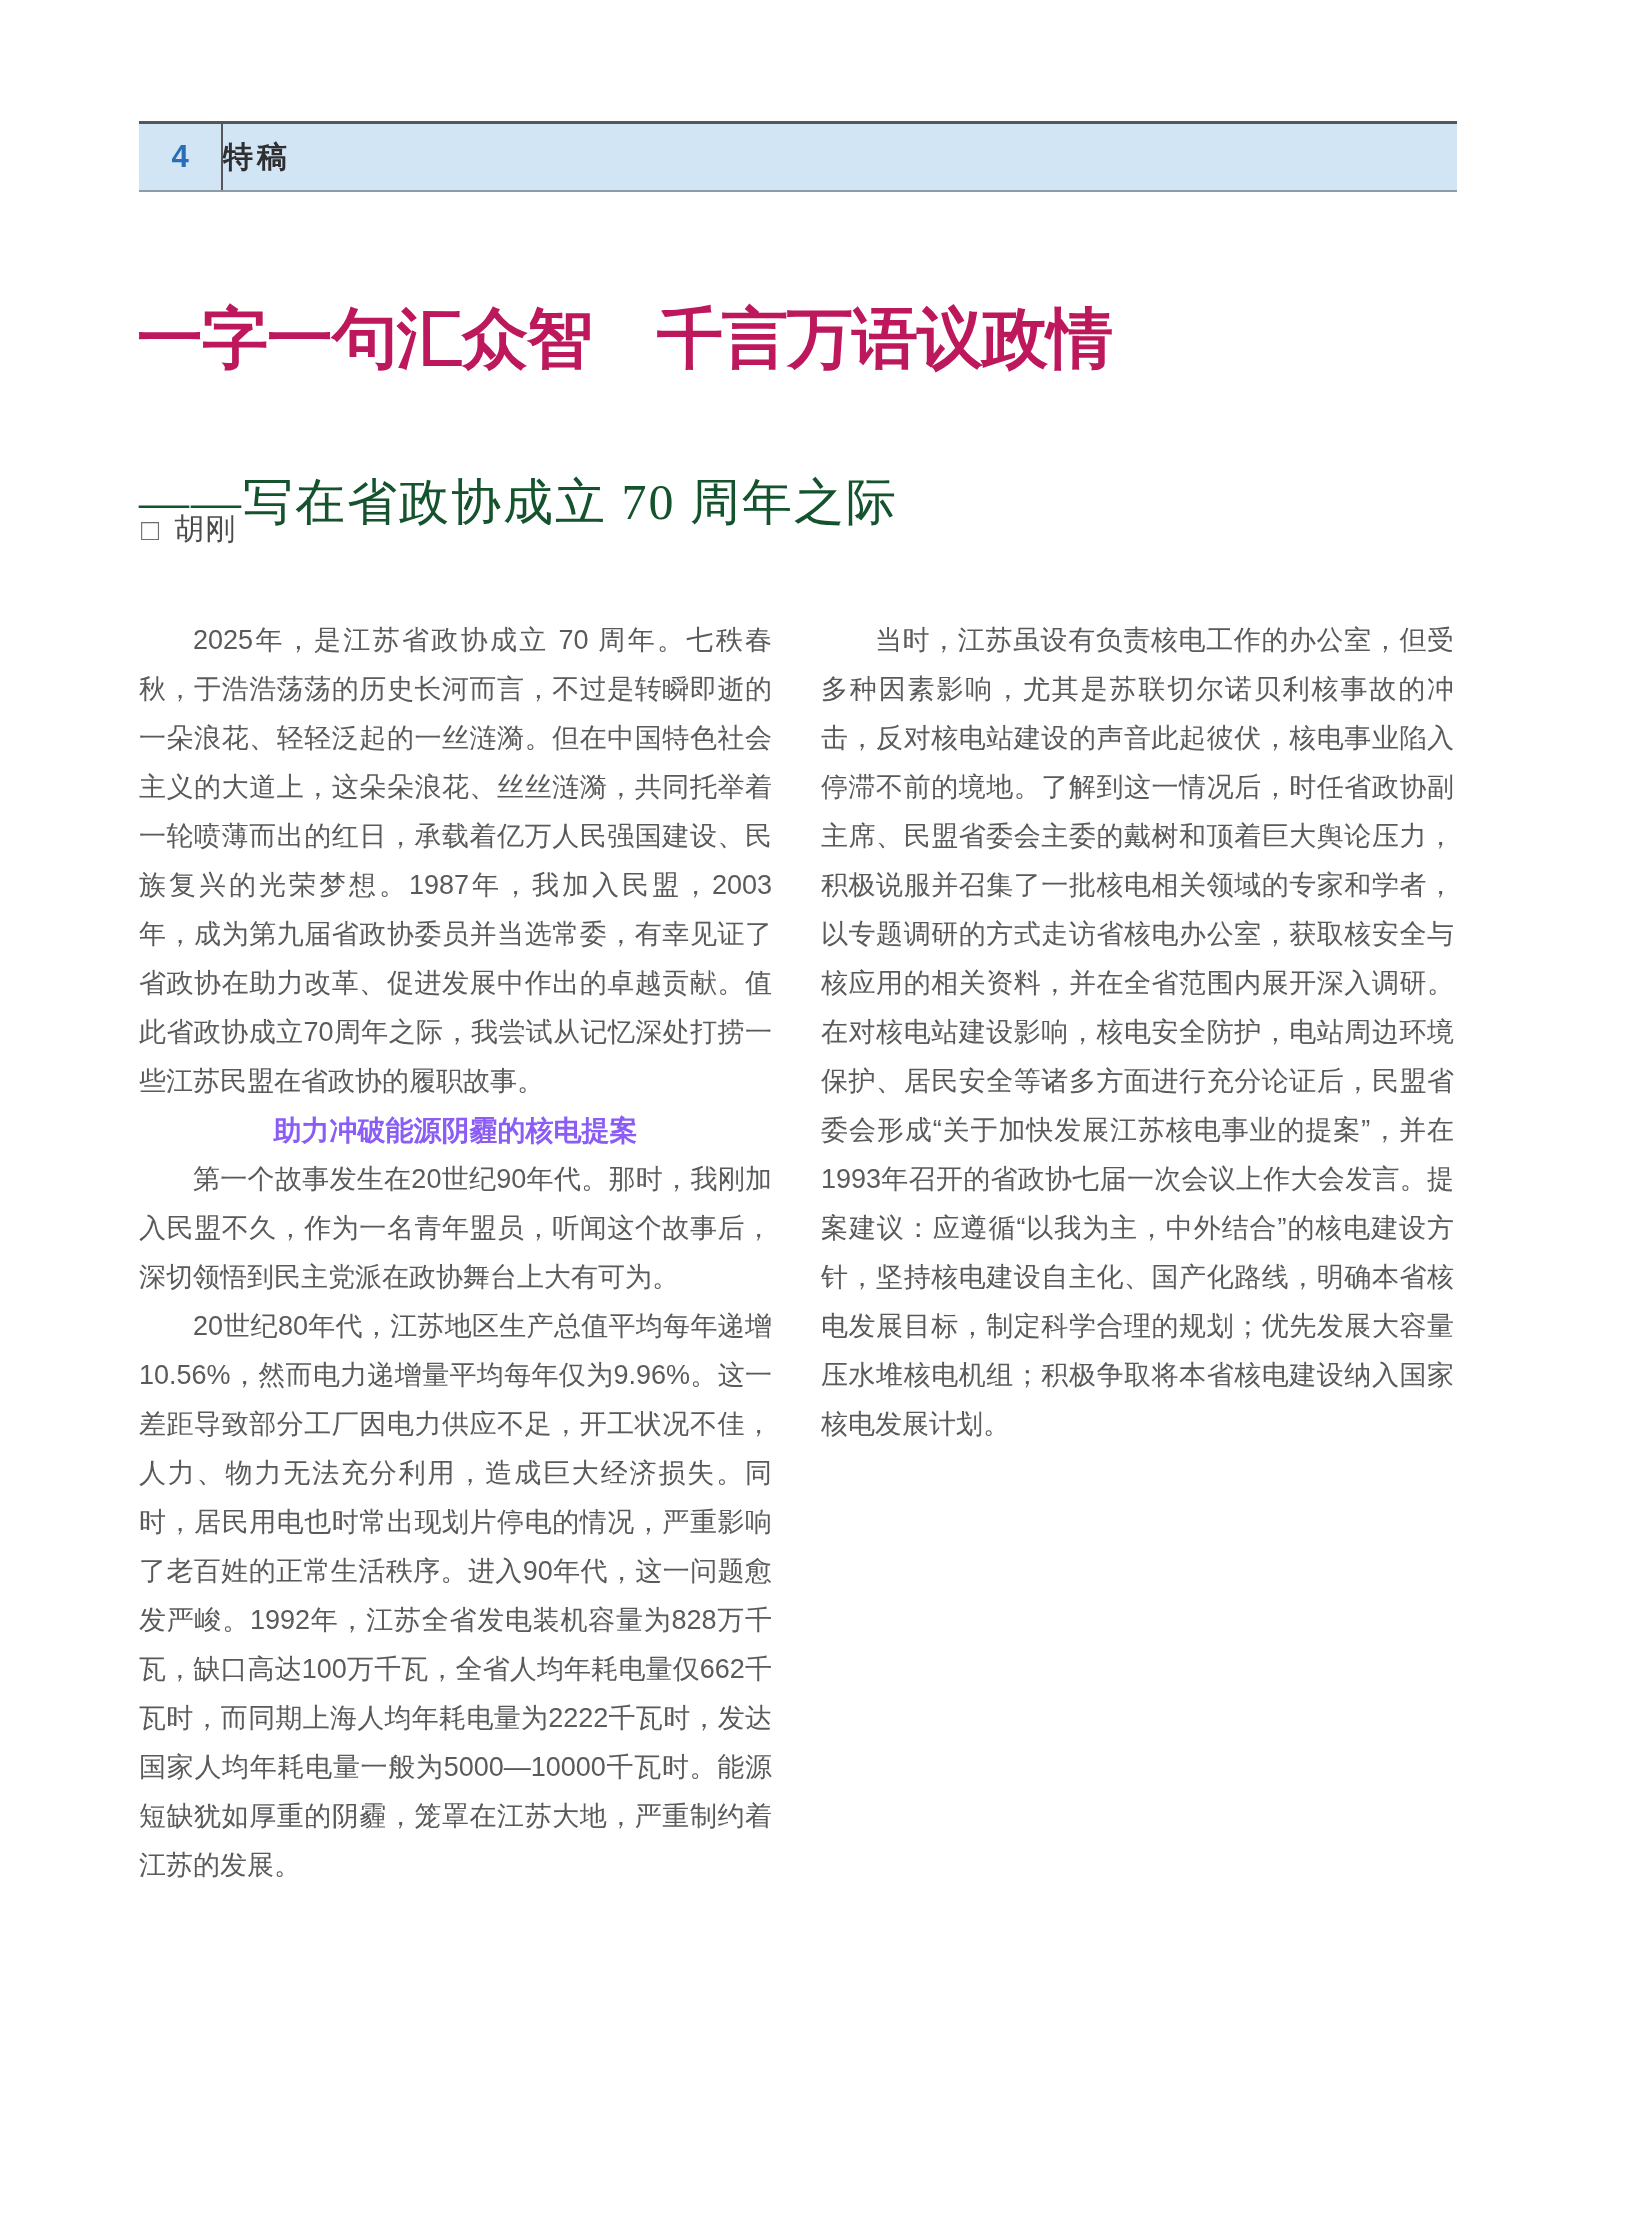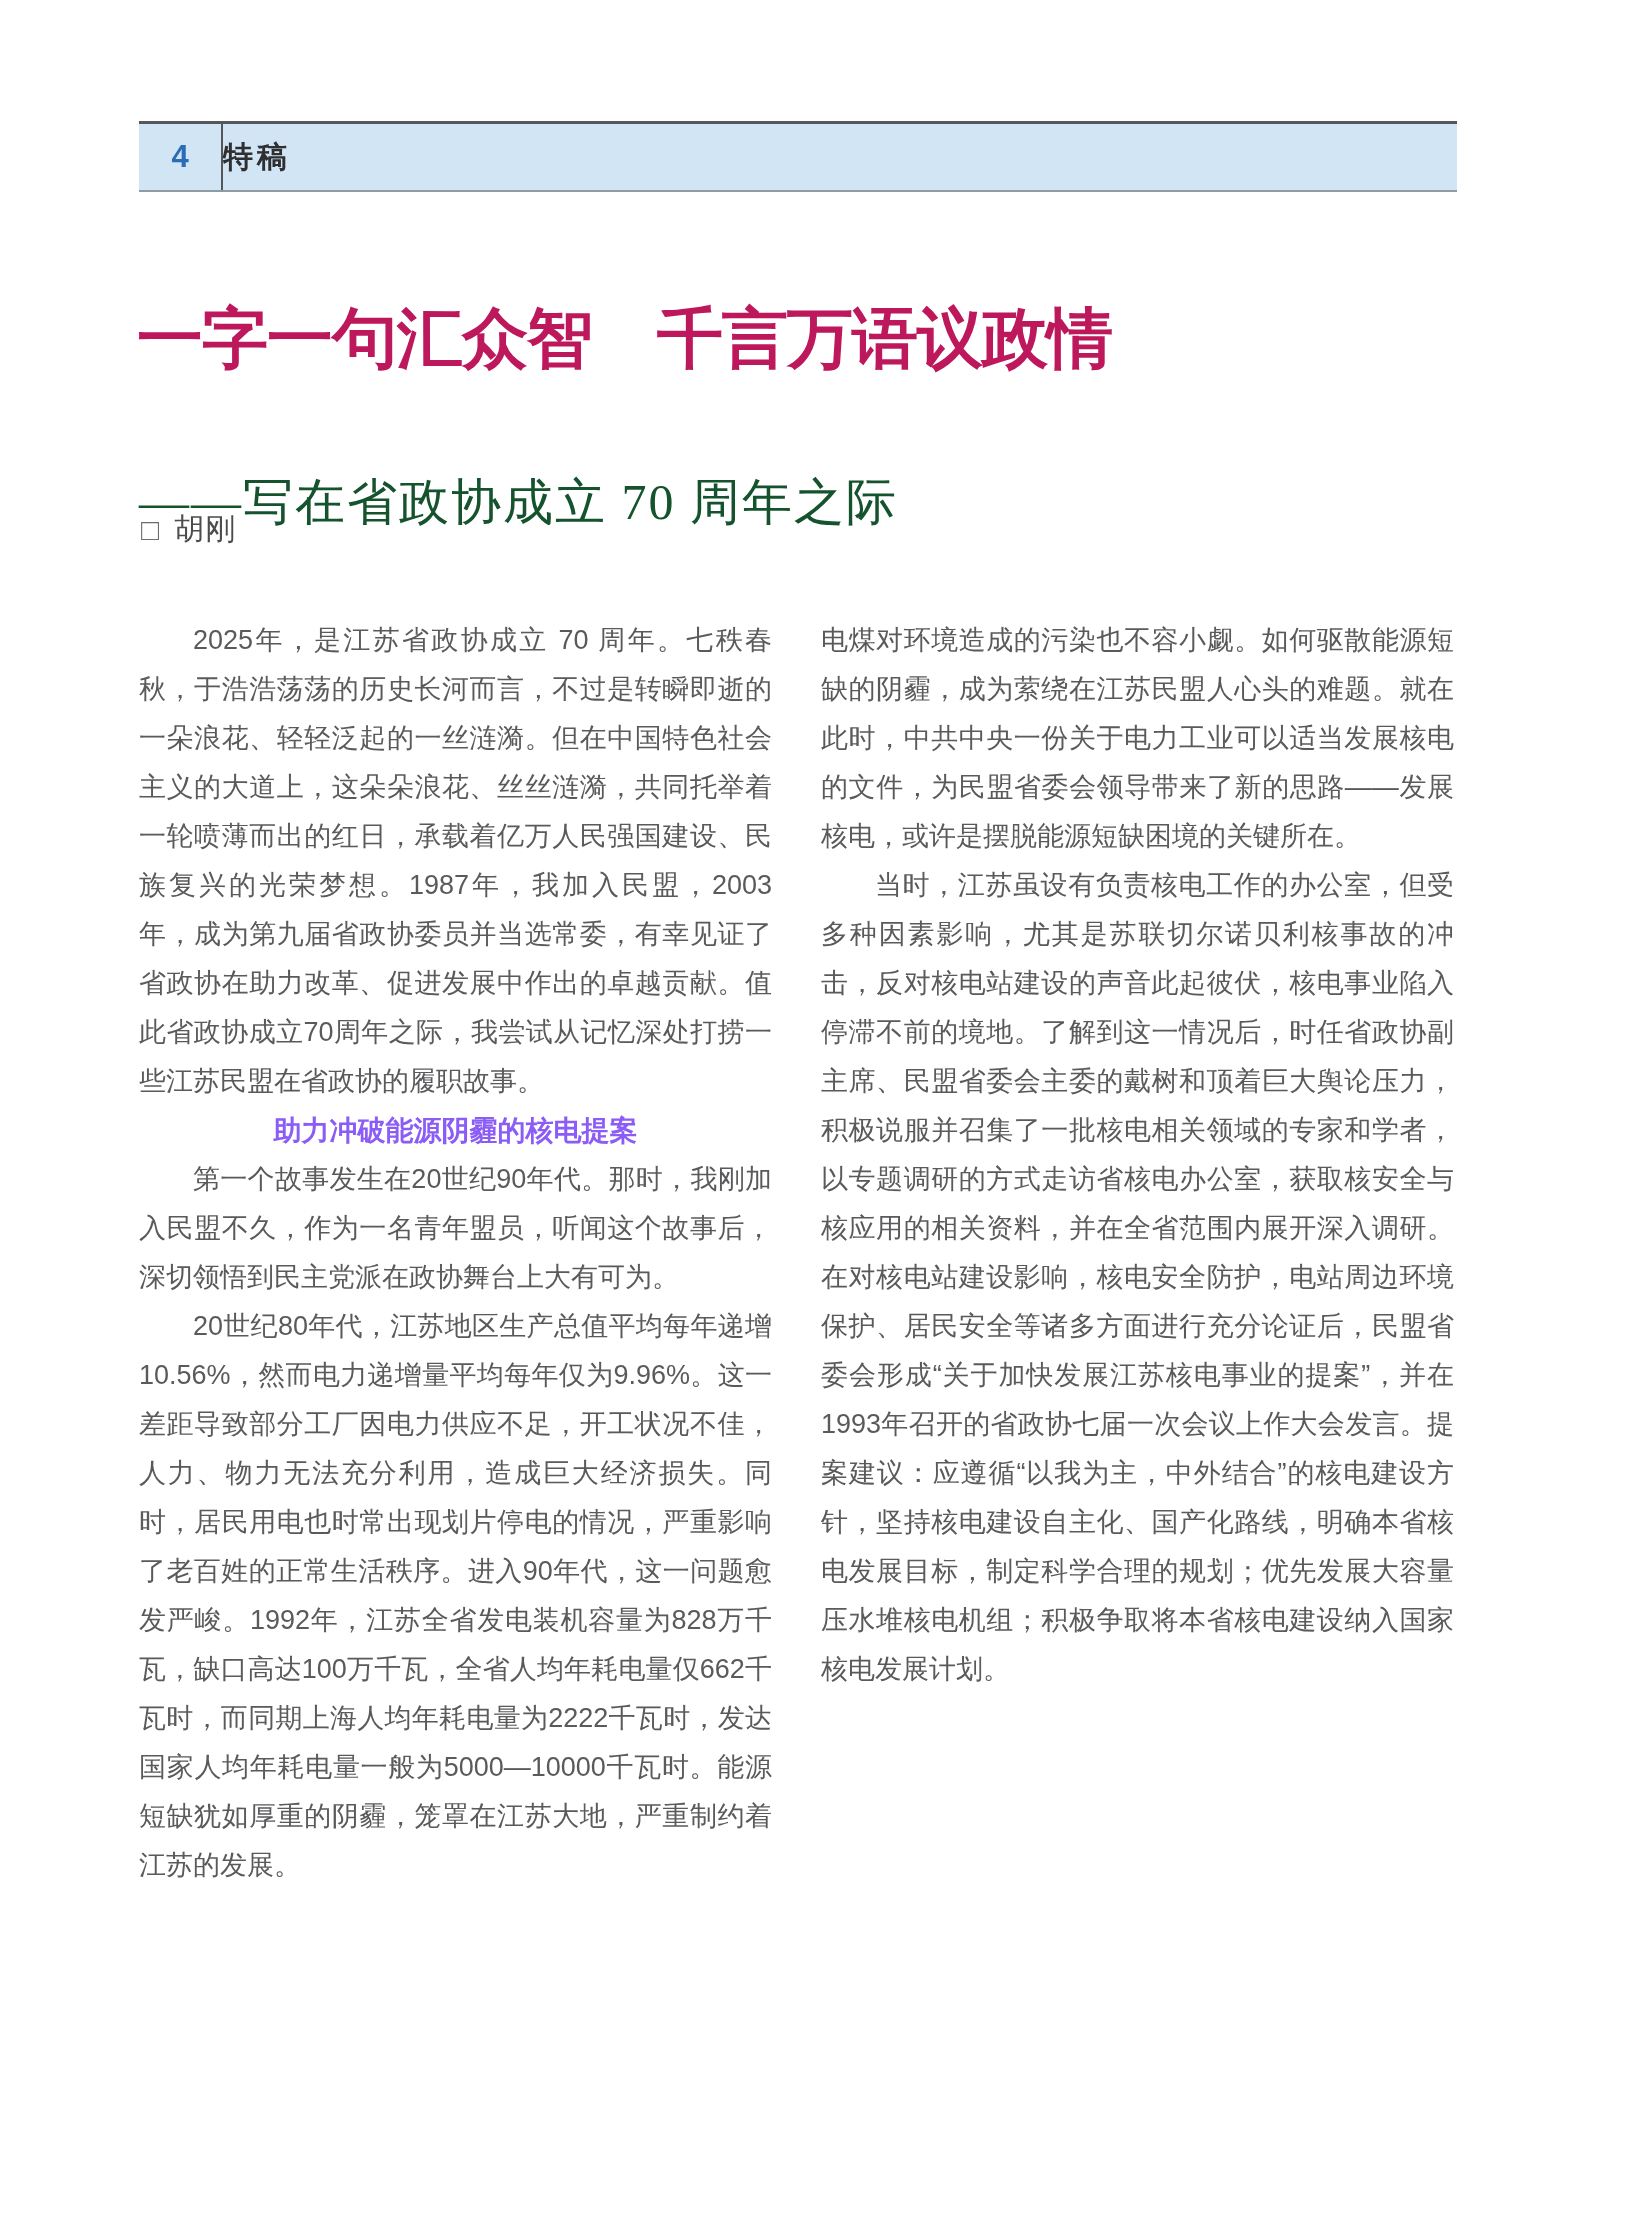--- a/index.html
+++ b/index.html
@@ -87,18 +87,17 @@
   </div>
 
   <div class="col col-left">
     <p>2025年，是江苏省政协成立 70 周年。七秩春秋，于浩浩荡荡的历史长河而言，不过是转瞬即逝的一朵浪花、轻轻泛起的一丝涟漪。但在中国特色社会主义的大道上，这朵朵浪花、丝丝涟漪，共同托举着一轮喷薄而出的红日，承载着亿万人民强国建设、民族复兴的光荣梦想。1987年，我加入民盟，2003年，成为第九届省政协委员并当选常委，有幸见证了省政协在助力改革、促进发展中作出的卓越贡献。值此省政协成立70周年之际，我尝试从记忆深处打捞一些江苏民盟在省政协的履职故事。</p>
     <p class="section-heading">助力冲破能源阴霾的核电提案</p>
     <p>第一个故事发生在20世纪90年代。那时，我刚加入民盟不久，作为一名青年盟员，听闻这个故事后，深切领悟到民主党派在政协舞台上大有可为。</p>
     <p>20世纪80年代，江苏地区生产总值平均每年递增10.56%，然而电力递增量平均每年仅为9.96%。这一差距导致部分工厂因电力供应不足，开工状况不佳，人力、物力无法充分利用，造成巨大经济损失。同时，居民用电也时常出现划片停电的情况，严重影响了老百姓的正常生活秩序。进入90年代，这一问题愈发严峻。1992年，江苏全省发电装机容量为828万千瓦，缺口高达100万千瓦，全省人均年耗电量仅662千瓦时，而同期上海人均年耗电量为2222千瓦时，发达国家人均年耗电量一般为5000—10000千瓦时。能源短缺犹如厚重的阴霾，笼罩在江苏大地，严重制约着江苏的发展。</p>
   </div>
 
   <div class="col col-right">
-    <p class="no-indent">电煤对环境造成的污染也不容小觑。如何驱散能源短缺的阴霾，成为萦绕在江苏民盟人心头的难题。就在此时，中共中央一份关于电力工业可以适当发展核电的文件，为民盟省委会领导带来了新的思路——发展核电，或许是摆脱能源短缺困境的关键所在。</p>
     <p>当时，江苏虽设有负责核电工作的办公室，但受多种因素影响，尤其是苏联切尔诺贝利核事故的冲击，反对核电站建设的声音此起彼伏，核电事业陷入停滞不前的境地。了解到这一情况后，时任省政协副主席、民盟省委会主委的戴树和顶着巨大舆论压力，积极说服并召集了一批核电相关领域的专家和学者，以专题调研的方式走访省核电办公室，获取核安全与核应用的相关资料，并在全省范围内展开深入调研。在对核电站建设影响，核电安全防护，电站周边环境保护、居民安全等诸多方面进行充分论证后，民盟省委会形成“关于加快发展江苏核电事业的提案”，并在1993年召开的省政协七届一次会议上作大会发言。提案建议：应遵循“以我为主，中外结合”的核电建设方针，坚持核电建设自主化、国产化路线，明确本省核电发展目标，制定科学合理的规划；优先发展大容量压水堆核电机组；积极争取将本省核电建设纳入国家核电发展计划。</p>
   </div>
 
 </div>
 
 
 </body></html>

